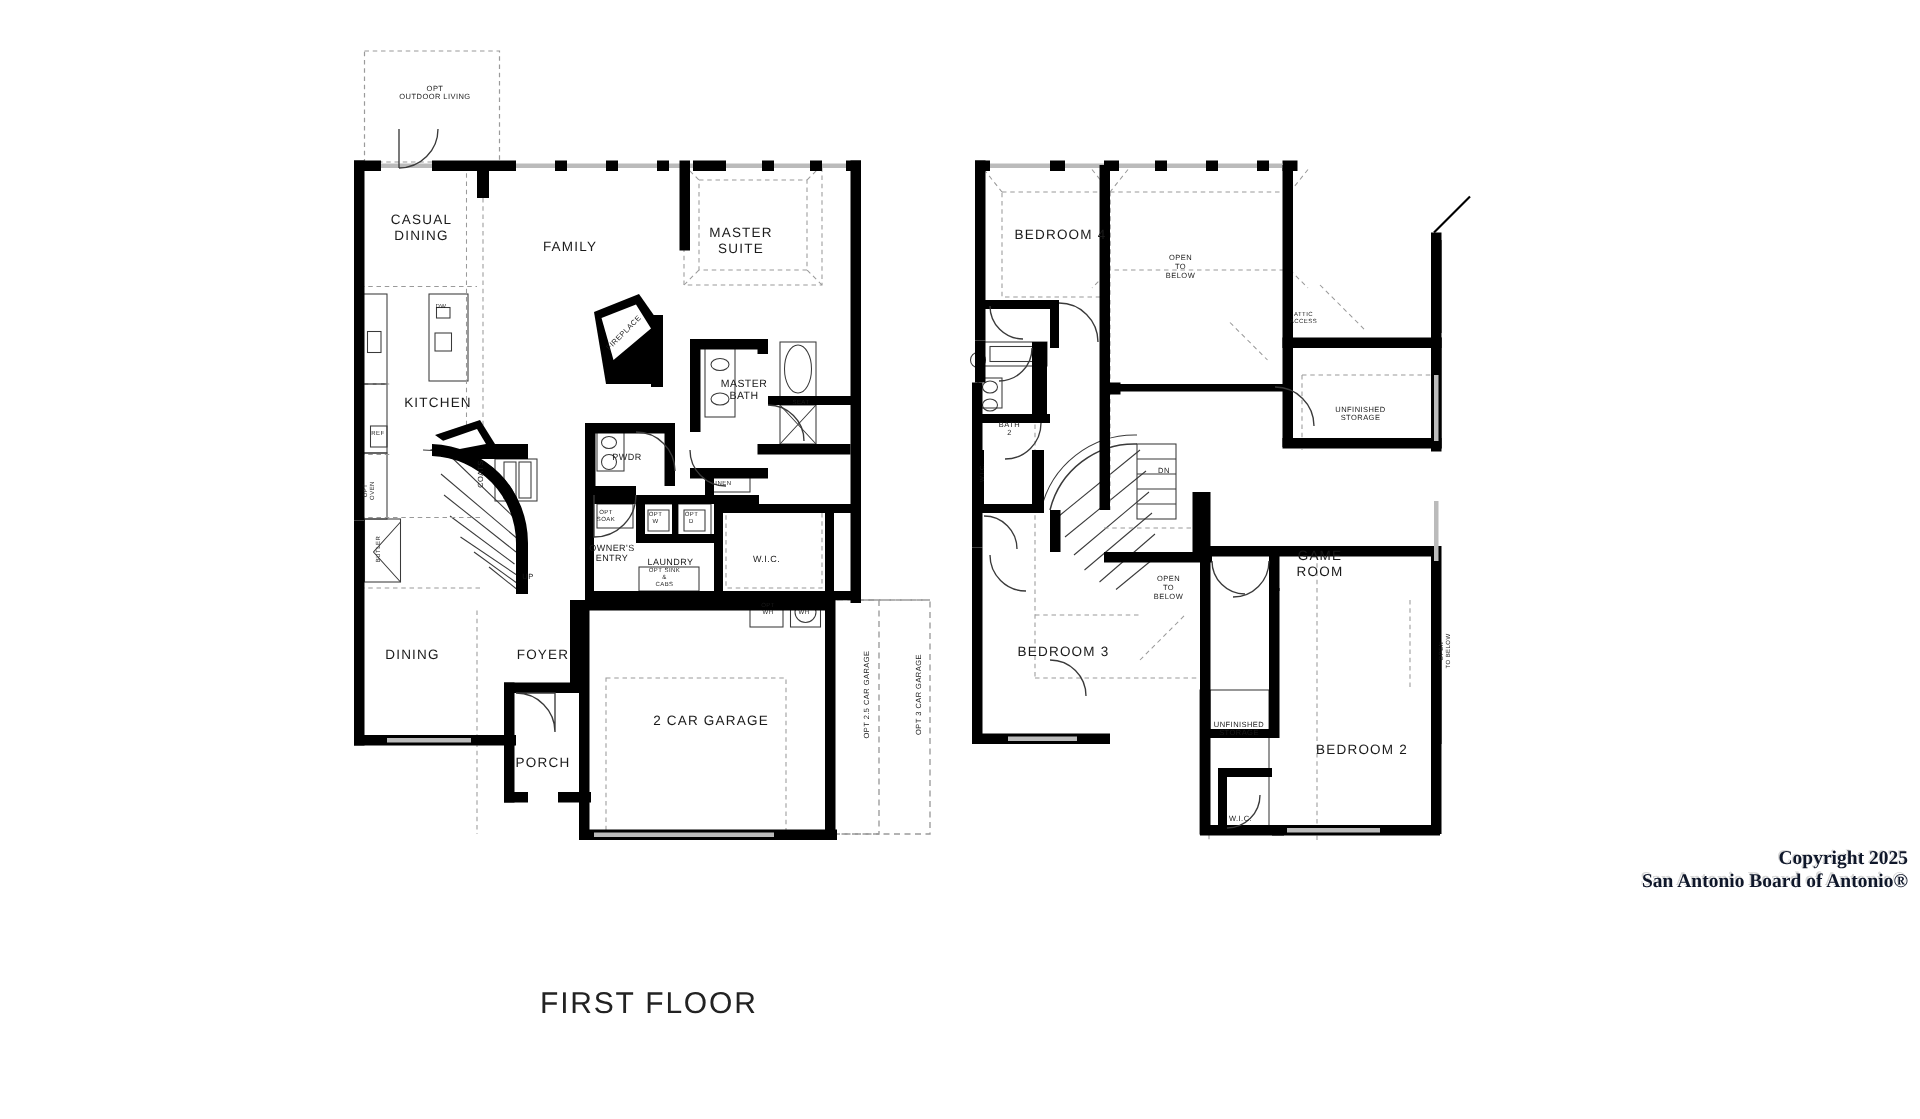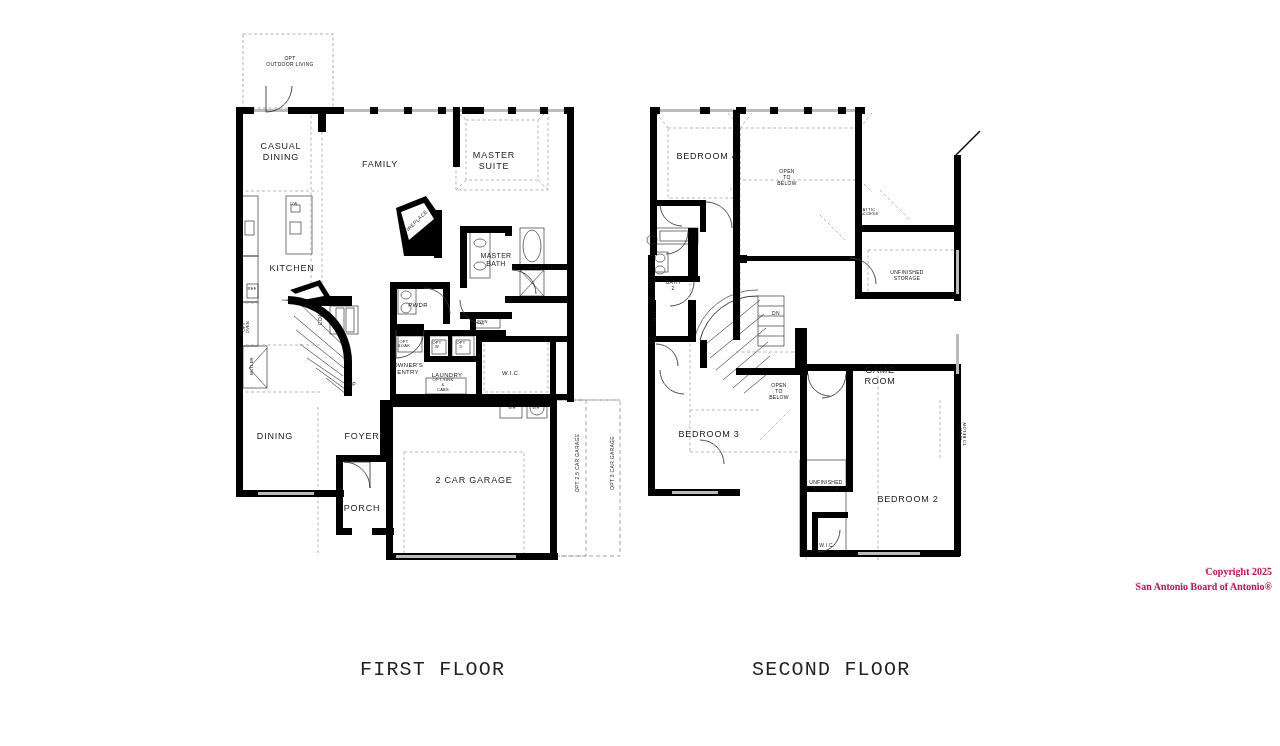--- a/index.html
+++ b/index.html
@@ -23,38 +23,38 @@
   }
   #plan-svg {
     position: absolute;
     left: 0;
     top: 0;
     width: 1280px;
     height: 746px;
   }
   .floor-caption {
     position: absolute;
-    font-family: Liberation Mono, monospace;
+    font-family: Liberation Sans, sans-serif;
     font-size: 20px;
     letter-spacing: 1.2px;
     color: #222222;
     white-space: nowrap;
   }
   #caption-first  { left: 360px; top: 658px; }
   #caption-second { left: 752px; top: 658px; }
   .copyright-block {
     position: absolute;
     right: 8px;
     bottom: 4px;
     text-align: right;
     font-family: "Liberation Serif", serif;
     font-weight: bold;
-    font-size: 10px;
+    font-size: 13px;
     line-height: 15px;
-    color: #be185d;
+    color: #0f172a;
     text-shadow: 1px 1px 0 #ffffff, -1px -1px 0 #d8d8d8;
   }
   .copyright-block div { white-space: nowrap; }
 </style>
 </head>
 <body>
 
 <div id="plan-root">
 
   <svg id="plan-svg" viewBox="0 0 1280 746">
@@ -549,20 +549,19 @@
         </g>
         <g transform="rotate(-90 963 434)">
           <text x="963" y="431.64" text-anchor="middle" dominant-baseline="middle" font-family="&quot;Liberation Sans&quot;, sans-serif" font-size="4" letter-spacing="0.3" fill="#1a1a1a">OPEN</text>
           <text x="963" y="436.36" text-anchor="middle" dominant-baseline="middle" font-family="&quot;Liberation Sans&quot;, sans-serif" font-size="4" letter-spacing="0.3" fill="#1a1a1a">TO BELOW</text>
         </g>
       </g>
   </svg>
 
   <div class="floor-caption" id="caption-first">FIRST FLOOR</div>
 
-  <div class="floor-caption" id="caption-second">SECOND FLOOR</div>
 
   <div class="copyright-block">
     <div>Copyright 2025</div>
     <div>San Antonio Board of Antonio®</div>
   </div>
 
 </div>
 
 </body></html>

